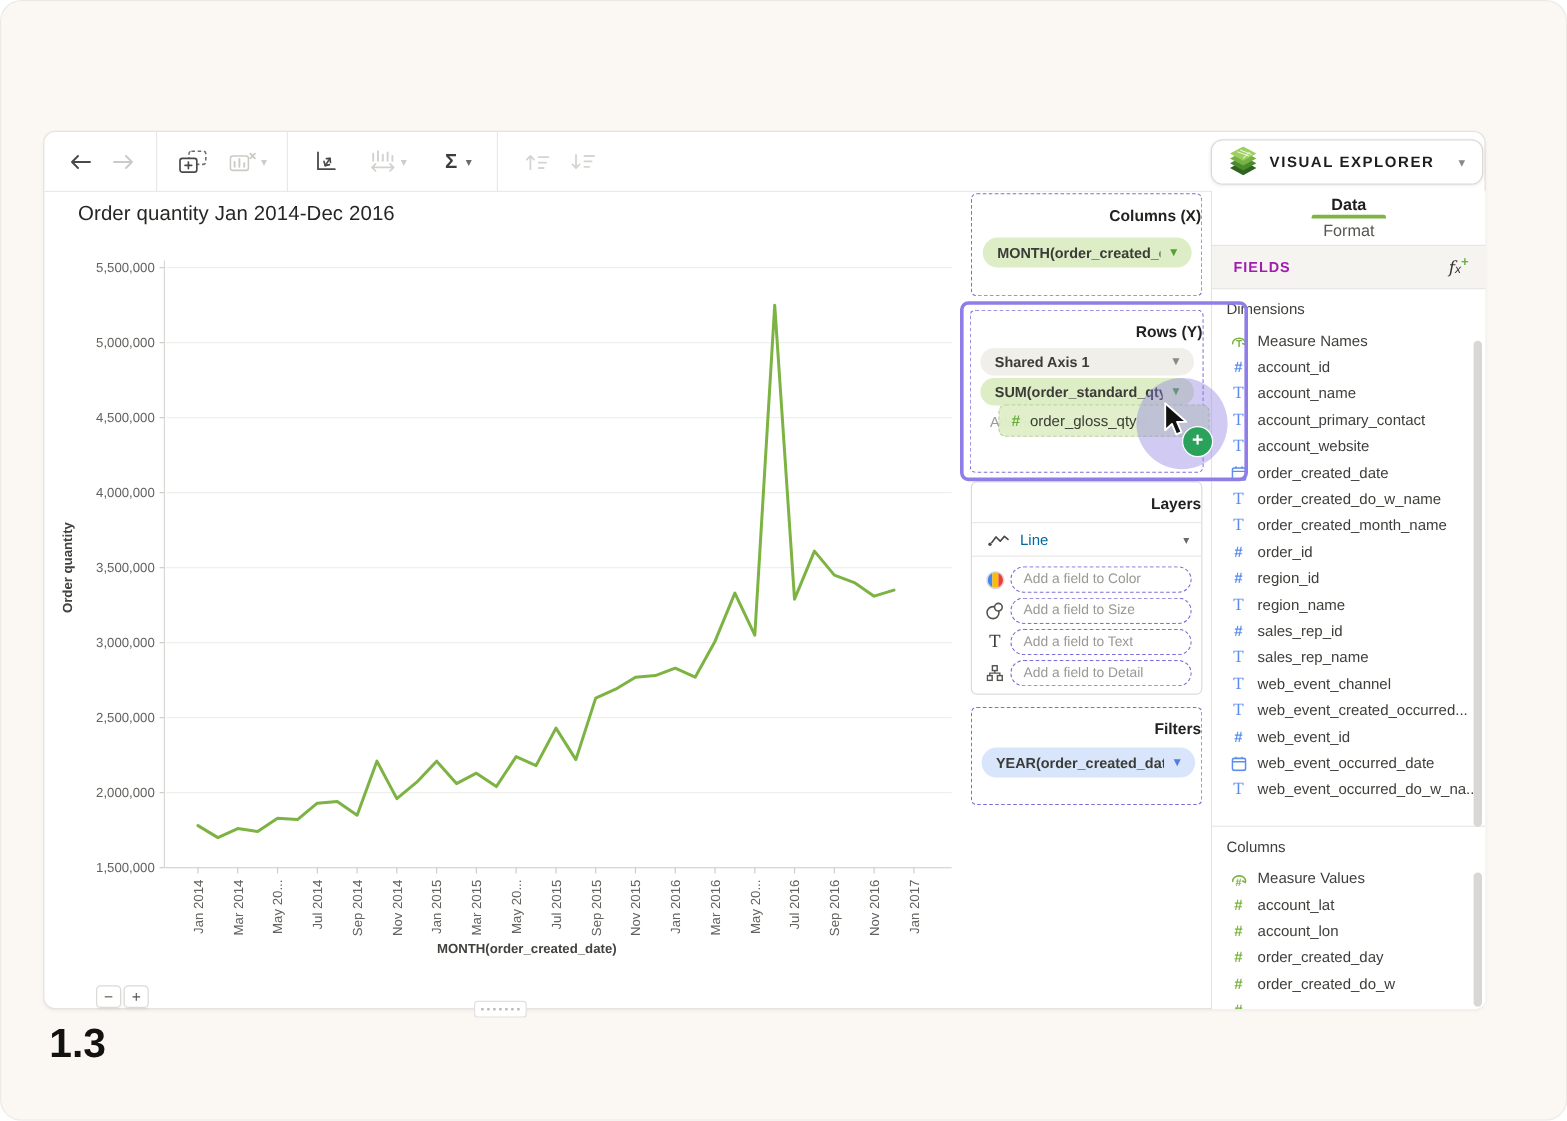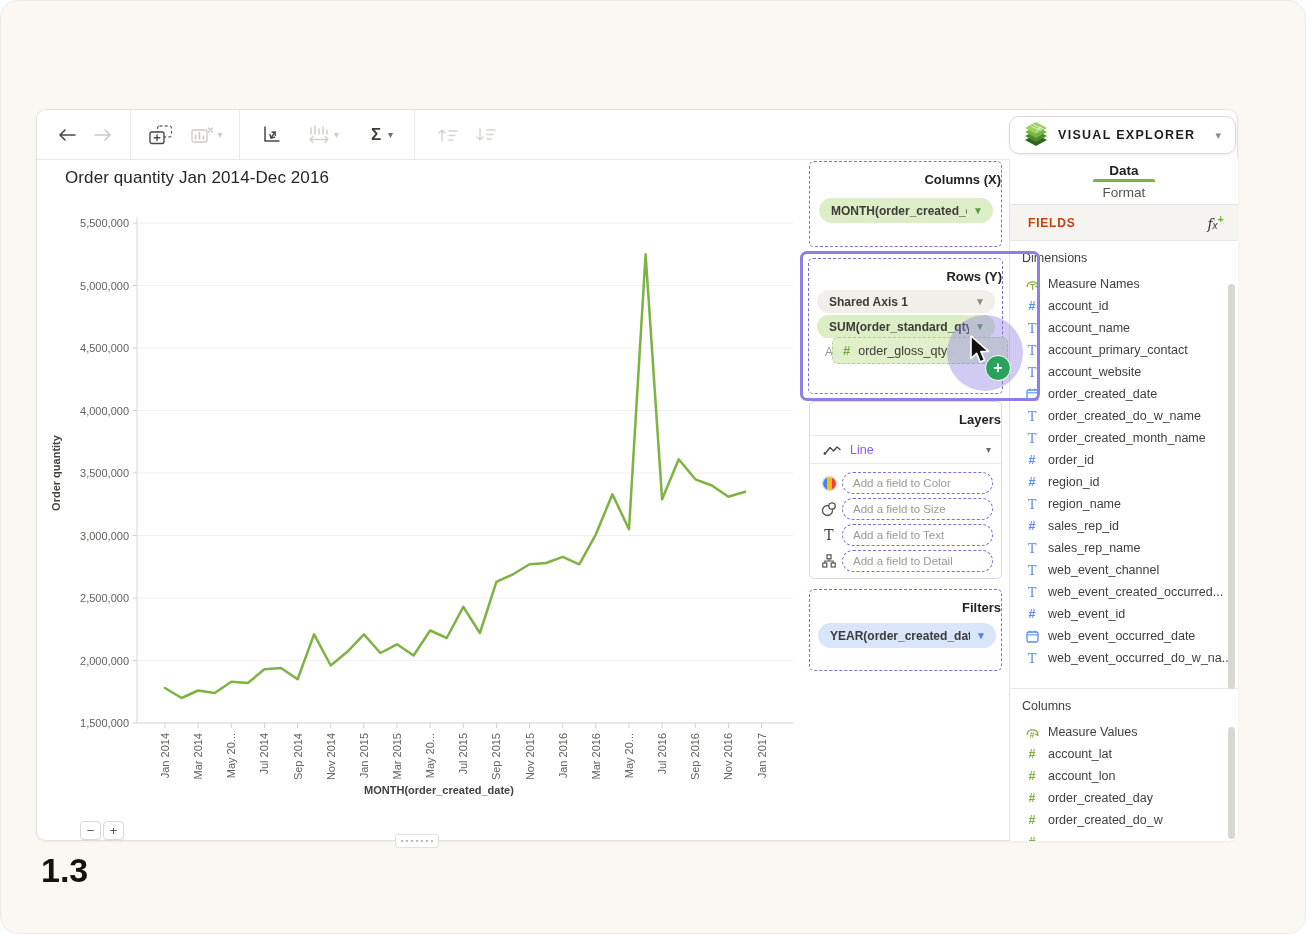--- a/index.html
+++ b/index.html
@@ -28,40 +28,40 @@
   .pill .pc{font-size:10px;margin-left:6px;}
   .pill.green{background:#DDEDC5;} .pill.green .pc{color:#57A039;}
   .pill.grey{background:#F0EFE9;} .pill.grey .pc{color:#8A8985;}
   .pill.blue{background:#D8E5FB;} .pill.blue .pc{color:#4E7FE1;}
   .rows-highlight{position:absolute;left:799px;top:250px;width:240px;height:150px;border:3px solid #8F7EE8;border-radius:7px;z-index:4;pointer-events:none;}
   .placeholder{font-size:12px;color:#9B9995;}
   
   .layers{position:absolute;left:808px;top:400px;width:193px;height:178px;background:#fff;border:1px solid #DEDCD7;border-radius:5px;z-index:3;}
   .layers .sep{height:1px;background:#EBE9E5;margin-top:8px;}
   .line-row{display:flex;align-items:center;height:28px;padding:0 10px 0 13px;border-bottom:1px solid #EBE9E5;cursor:pointer;}
-  .line-row .lbl{font-size:12.5px;color:#8b5cf6;margin-left:9px;flex:1;}
+  .line-row .lbl{font-size:12.5px;color:#0369a1;margin-left:9px;flex:1;}
   .drop-row{display:flex;align-items:center;height:26px;padding:0 8px 0 9px;}
   .drop-row .ic{width:20px;display:flex;justify-content:center;color:#55544F;}
   .drop-pill{flex:1;height:22px;border:1.2px dashed #7C71D6;border-radius:11px;display:flex;align-items:center;padding:0 10px;margin-left:3px;}
   .drop-pill span{font-size:11.5px;color:#9B9995;white-space:nowrap;}
   
   .ghost{position:absolute;left:831px;top:336px;width:176px;height:27px;background:rgba(223,239,200,.95);border:1px dashed rgba(130,160,90,.45);border-radius:6px;display:flex;align-items:center;padding:0 10px;z-index:6;cursor:grabbing;}
   .ghost .h{color:#6FAE3E;font-weight:700;font-size:13px;margin-right:8px;}
   .ghost .lbl{font-size:12.5px;color:#3B3B37;}
   .drag-circle{position:absolute;left:946px;top:314px;width:76px;height:76px;border-radius:50%;background:rgba(141,126,227,.40);z-index:7;pointer-events:none;}
   .plus-badge{position:absolute;left:984px;top:354px;width:26px;height:26px;border-radius:50%;background:#2AA25C;border:1.5px solid #fff;color:#fff;font-size:16px;font-weight:700;display:flex;align-items:center;justify-content:center;z-index:8;}
   .cursor{position:absolute;left:966px;top:333px;z-index:9;pointer-events:none;}
   
   .fpanel{position:absolute;left:1008px;top:158px;width:229px;height:682px;background:#fff;border-left:1px solid #E5E3DF;z-index:2;overflow:hidden;border-radius:0 0 9px 0;}
   .fp-tabs{height:46px;border-bottom:1px solid #E7E5E1;display:flex;flex-direction:column;}
   .fp-tab{flex:1;display:flex;align-items:center;justify-content:center;font-size:13.5px;color:#55544F;position:relative;cursor:pointer;}
   .fp-tab.active{font-weight:700;color:#1E1E1C;}
   .fp-tab.active::after{content:"";position:absolute;left:50%;bottom:0;transform:translateX(-50%);width:62px;height:3px;background:#7CB342;border-radius:2px 2px 0 0;}
   .fp-bar{height:36px;background:#F6F4F0;border-bottom:1px solid #E9E7E3;display:flex;align-items:center;padding:0 14px 0 18px;}
-  .fp-bar .t{font-size:12px;font-weight:700;letter-spacing:.8px;color:#c2410c;flex:1;}
+  .fp-bar .t{font-size:12px;font-weight:700;letter-spacing:.8px;color:#a21caf;flex:1;}
   .fx{font-family:"DejaVu Serif",serif;font-style:italic;font-size:14px;color:#33322F;cursor:pointer;}
   .fx .plus{font-style:normal;color:#6FAE3E;font-size:11px;font-weight:700;vertical-align:super;font-family:"Liberation Sans",sans-serif;}
   .sec-label{font-size:12.5px;color:#3F3E3A;margin:10px 0 0 12px;}
   .flist{margin-top:8px;}
   .fitem{height:22px;display:flex;align-items:center;padding-left:14px;cursor:grab;}
   .fitem .fic{width:16px;display:flex;justify-content:center;align-items:center;font-weight:700;}
   .fitem .fic.hash{font-size:12.5px;}
   .fitem .fic.text{font-family:"DejaVu Serif",serif;font-size:13px;font-weight:400;}
   .fitem .flbl{font-size:12.5px;color:#3F3E3A;margin-left:8px;white-space:nowrap;}
   .blue{color:#5B8DEF;} .green{color:#7CB342;}

